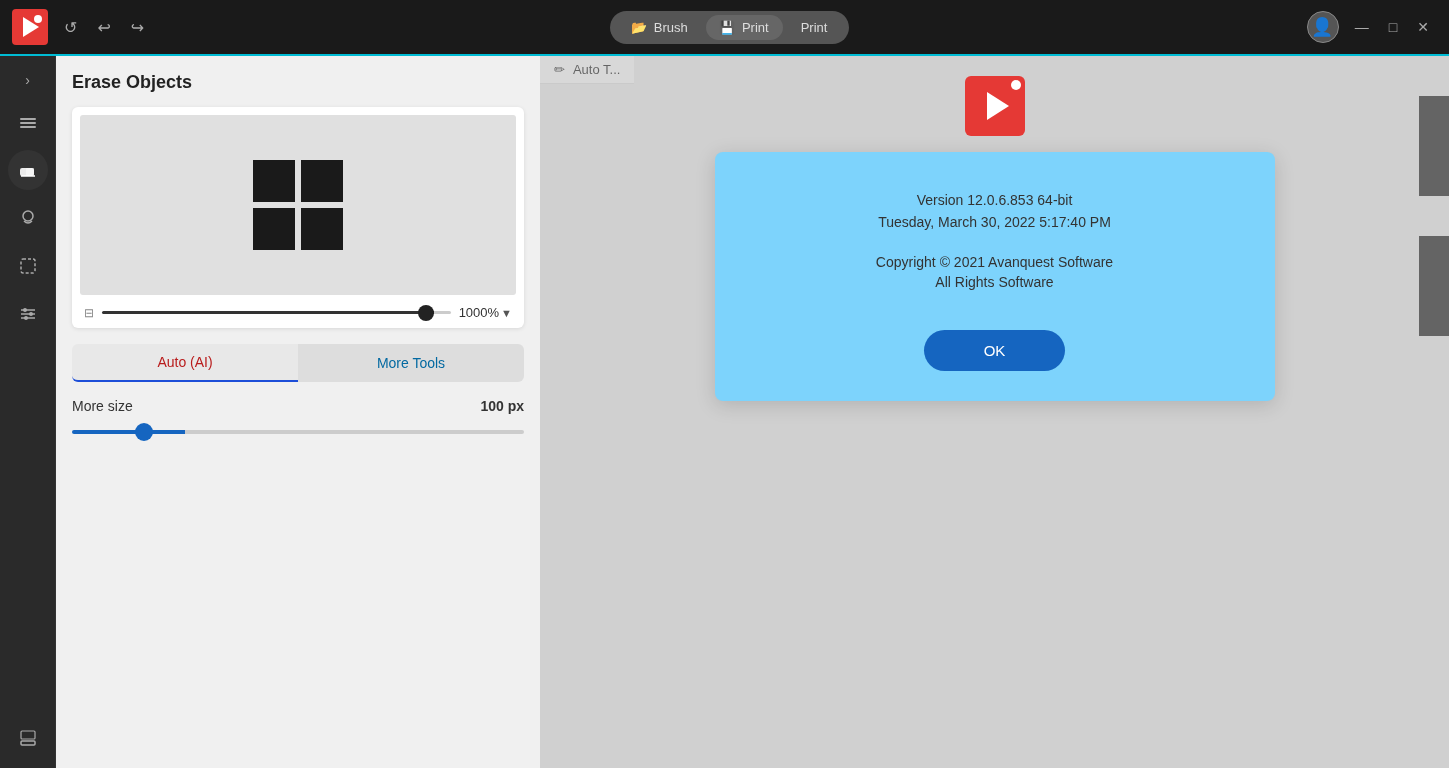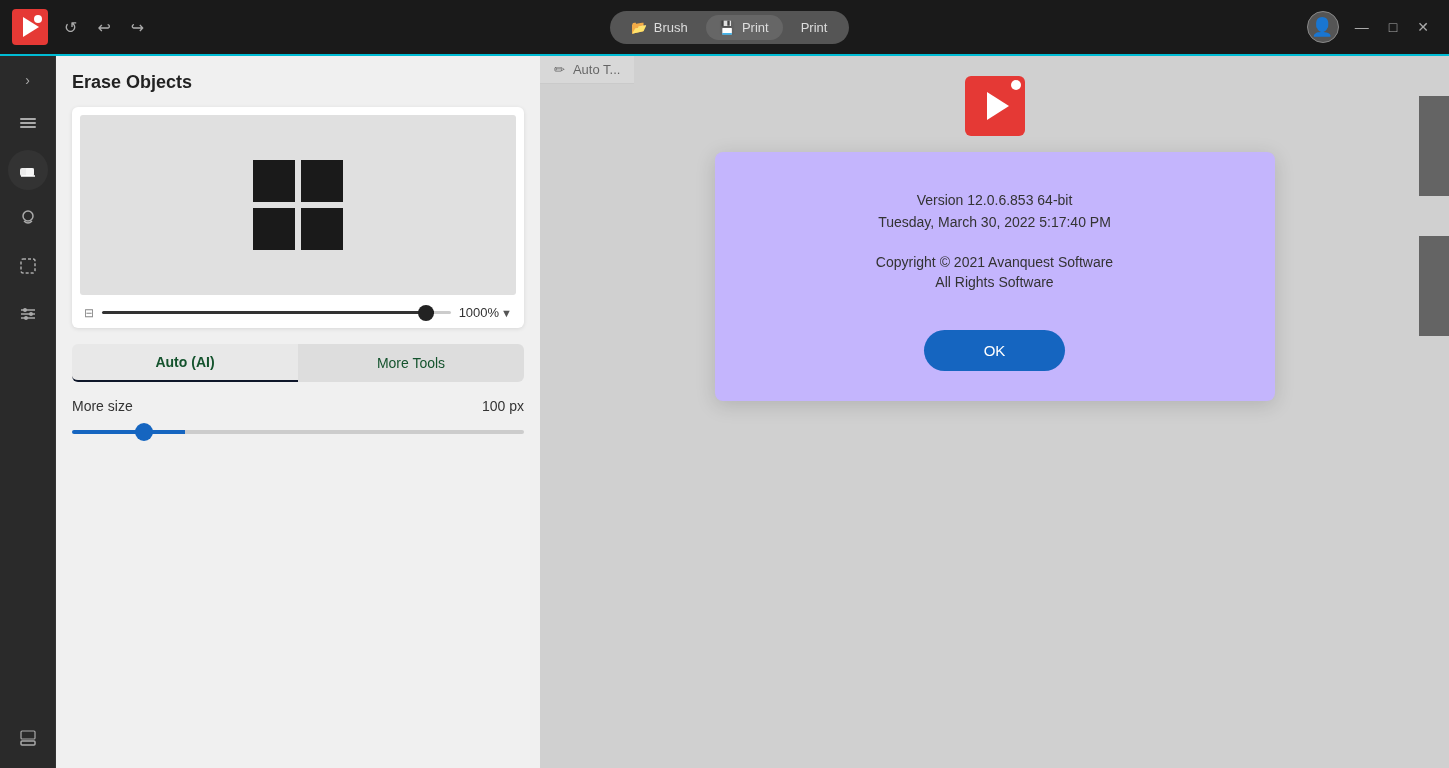--- a/index.html
+++ b/index.html
@@ -261,43 +261,43 @@
     .tabs-row {
       display: flex;
       gap: 0;
       margin-bottom: 16px;
     }
     .tab-btn {
       flex: 1;
       padding: 10px 0;
       border: none;
       background: #ddd;
-      color: #14532d;
+      color: #0369a1;
       font-size: 14px;
       cursor: pointer;
       border-radius: 6px;
     }
     .tab-btn.active {
       background: #e8e8e8;
-      color: #14532d;
-      font-weight: 700;
-      border-bottom: 2px solid #0f172a;
+      color: #b91c1c;
+      font-weight: 400;
+      border-bottom: 2px solid #1d4ed8;
     }
     .tab-btn:first-child { border-radius: 6px 0 0 6px; }
     .tab-btn:last-child { border-radius: 0 6px 6px 0; }
 
     
     .brush-row {
       display: flex;
       justify-content: space-between;
       align-items: center;
       margin-bottom: 8px;
     }
     .brush-label { font-size: 14px; color: #333; }
-    .brush-value { font-size: 14px; color: #333; font-weight: 400; text-align: right; }
+    .brush-value { font-size: 14px; color: #333; font-weight: 700; text-align: right; }
     .brush-slider-container {
       position: relative;
       width: 100%;
       height: 20px;
       display: flex;
       align-items: center;
     }
     .brush-slider {
       width: 100%;
       -webkit-appearance: none;
@@ -361,21 +361,21 @@
       width: 10px;
       height: 10px;
       background: white;
       border-radius: 50%;
       position: absolute;
       top: 4px;
       right: 4px;
     }
 
     .about-dialog {
-      background: #c4b5fd;
+      background: #7dd3fc;
       border-radius: 8px;
       width: 560px;
       padding: 40px 40px 30px;
       text-align: center;
       box-shadow: 0 4px 20px rgba(0,0,0,0.15);
     }
     .about-version {
       font-size: 14px;
       color: #333;
       margin-bottom: 6px;

